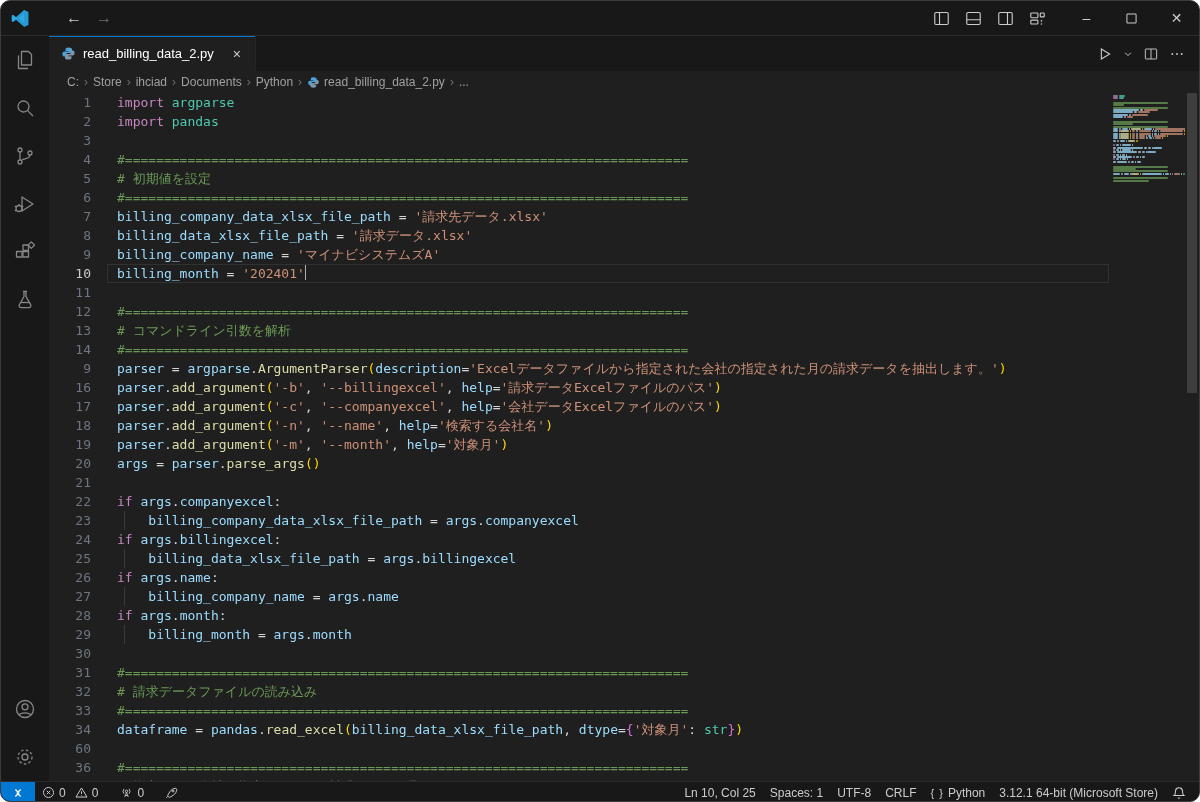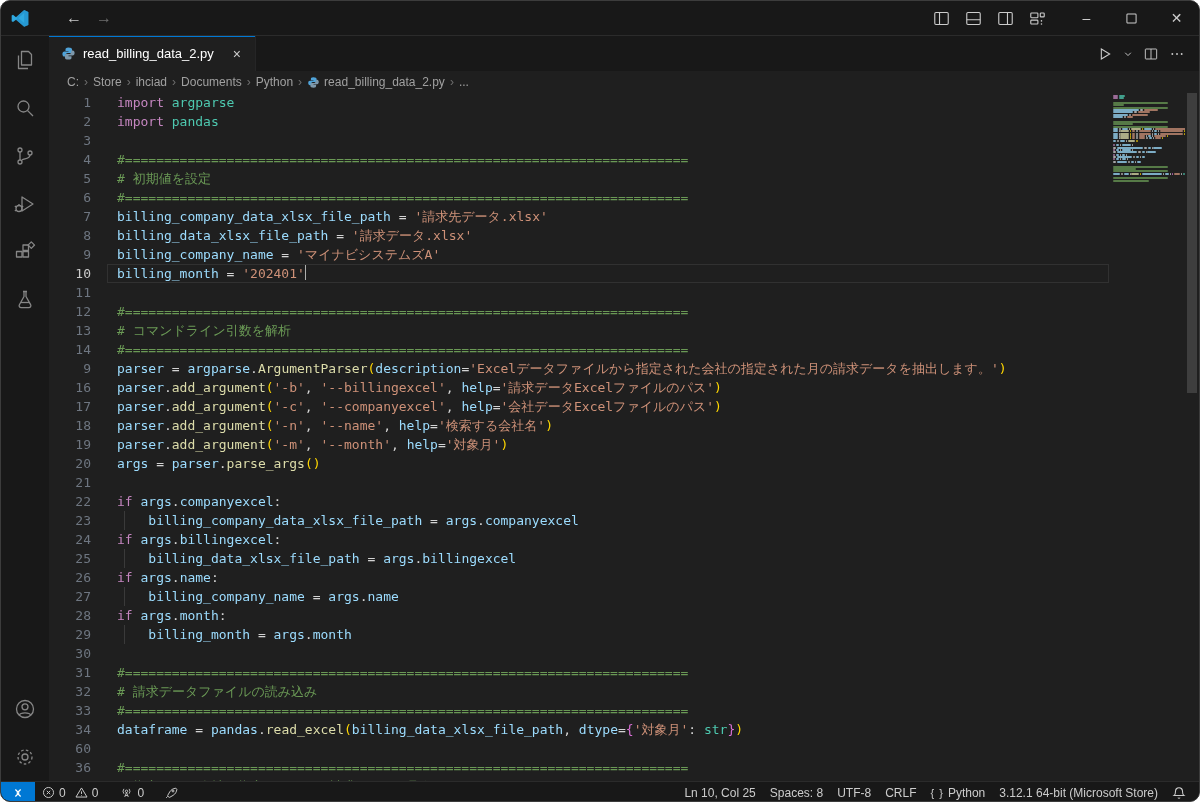--- a/index.html
+++ b/index.html
@@ -548,21 +548,21 @@
             <circle cx="10.3" cy="5.7" r="1.1"></circle>
             <path d="M4.2 11.8l-1.7 1.7"></path>
           </svg>
         </span>
     </div>
     <div class="sb-right" id="sb-right">
         <div class="sb-item">
           <span>Ln 10, Col 25</span>
         </div>
         <div class="sb-item">
-          <span>Spaces: 8</span>
+          <span>Spaces: 1</span>
         </div>
         <div class="sb-item">
           <span>UTF-8</span>
         </div>
         <div class="sb-item">
           <span>CRLF</span>
         </div>
         <div class="sb-item">
           <span class="braces">{ }</span>
           <span>Python</span>

